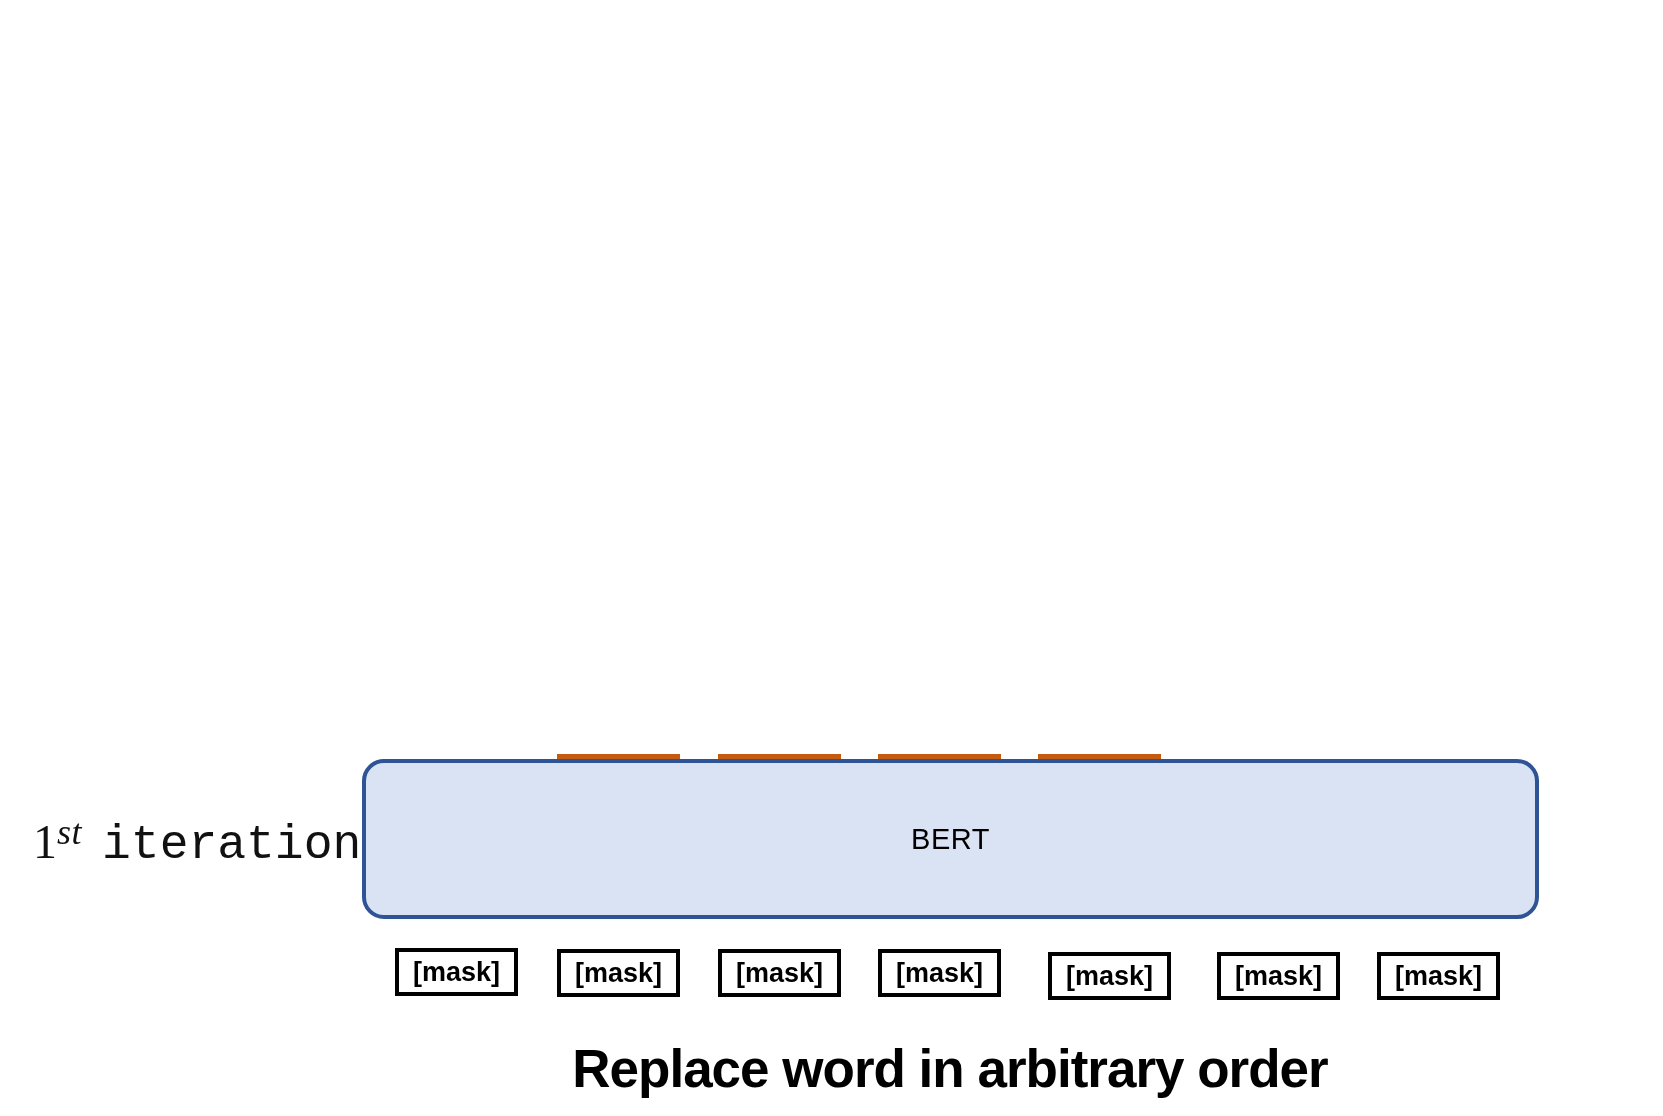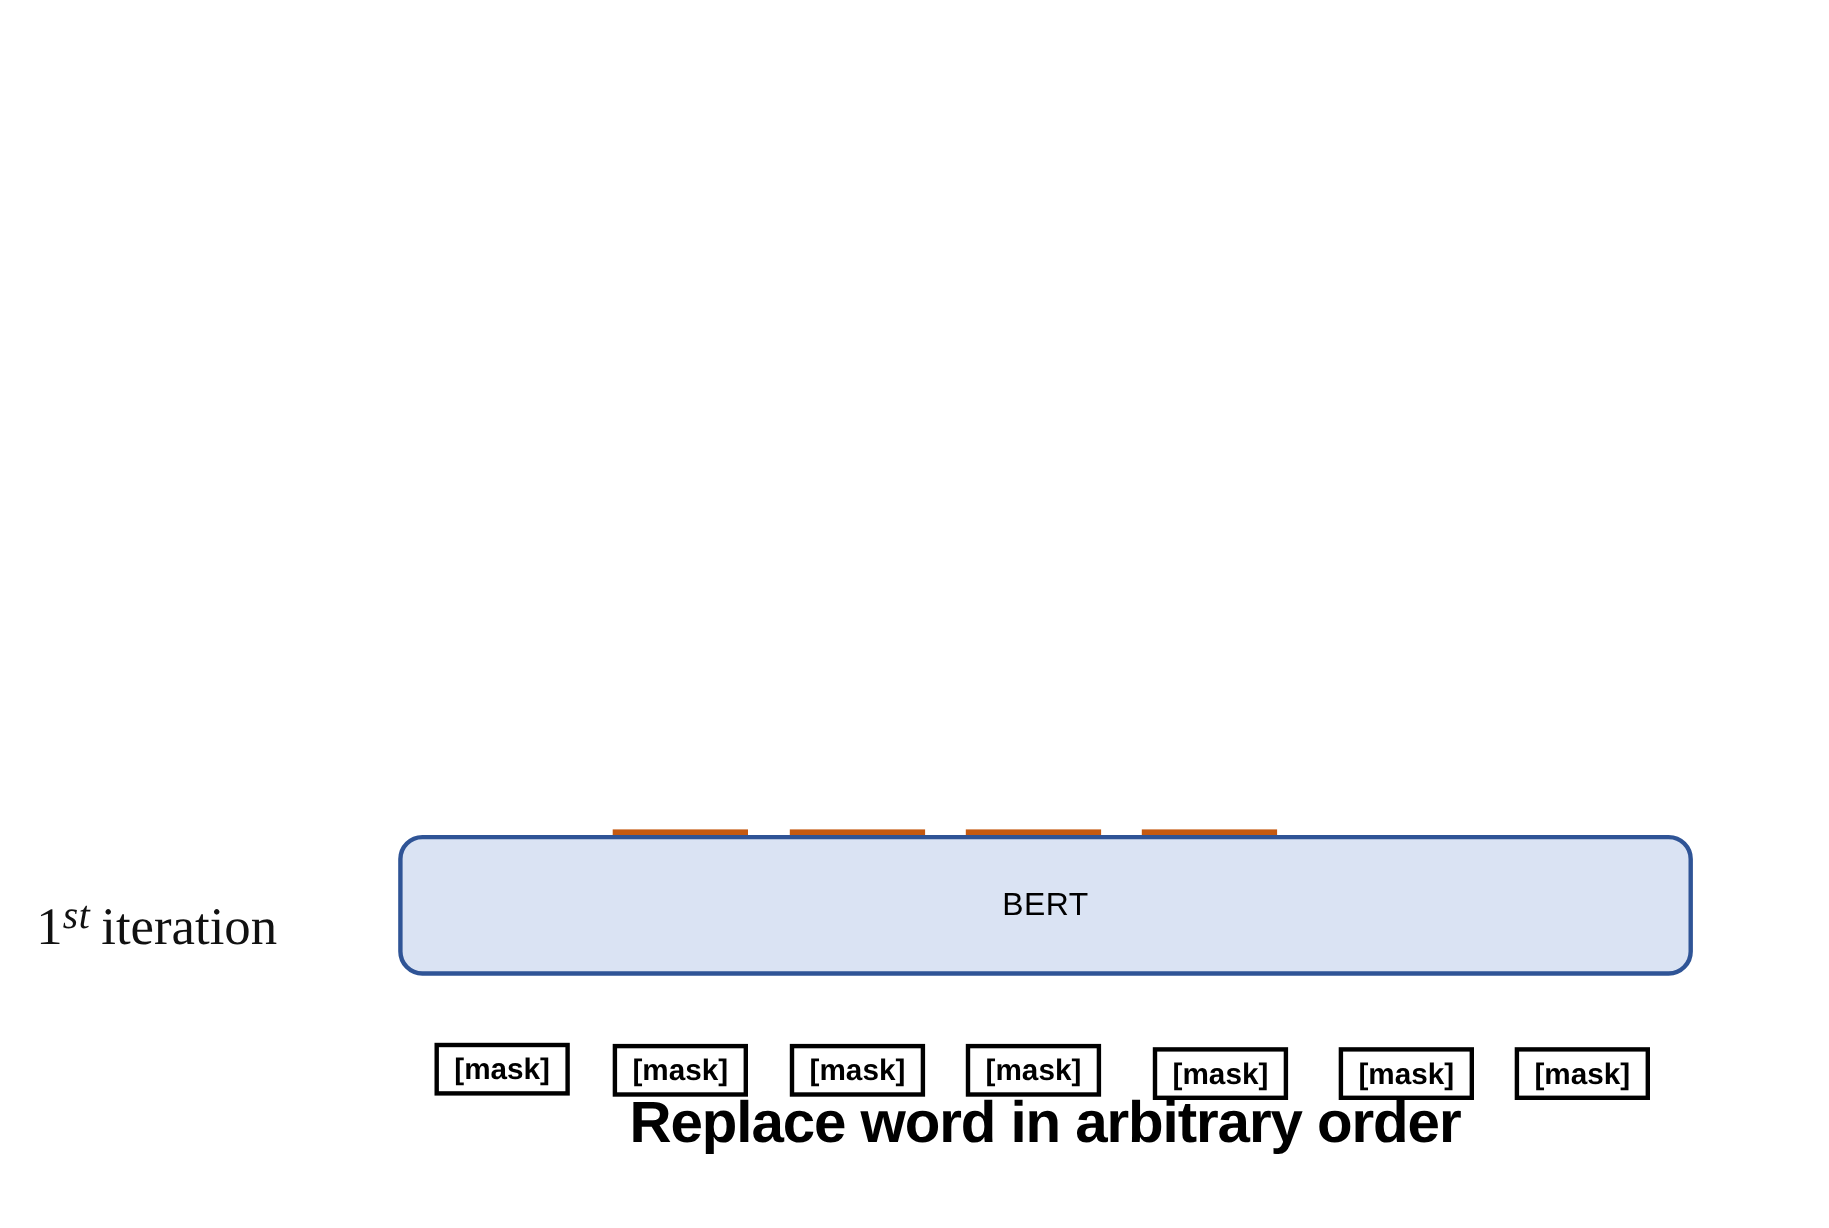--- a/index.html
+++ b/index.html
@@ -28,40 +28,41 @@
     color: #111111;
     white-space: nowrap;
   }
   .iteration-label .ordinal {
     font-style: italic;
     font-size: 36px;
     vertical-align: 14px;
     letter-spacing: 0.5px;
   }
   .iteration-label .rest {
-    margin-left: 10px;
+    margin-left: 20px;
+    font-family: Liberation Mono, monospace;
   }
 
   
   .hidden-strip {
     position: absolute;
     top: 754px;
     width: 123px;
     height: 7px;
     background: #c55a11;
     z-index: 1;
   }
 
   
   .bert-box {
     position: absolute;
     left: 362px;
     top: 759px;
     width: 1177px;
-    height: 128px;
+    height: 160px;
     box-sizing: border-box;
     background: #dae3f3;
     border: 4px solid #2f5496;
     border-radius: 22px;
     z-index: 2;
     display: flex;
     align-items: center;
     justify-content: center;
   }
   .bert-label {
@@ -86,21 +87,21 @@
     font-size: 27px;
     font-weight: 700;
     color: #000000;
     white-space: nowrap;
   }
 
   
   .caption {
     position: absolute;
     left: 950px;
-    top: 990px;
+    top: 1038px;
     transform: translateX(-50%);
     font-size: 53px;
     font-weight: 700;
     letter-spacing: -1px;
     color: #000000;
     white-space: nowrap;
   }
 </style>
 </head>
 <body>

